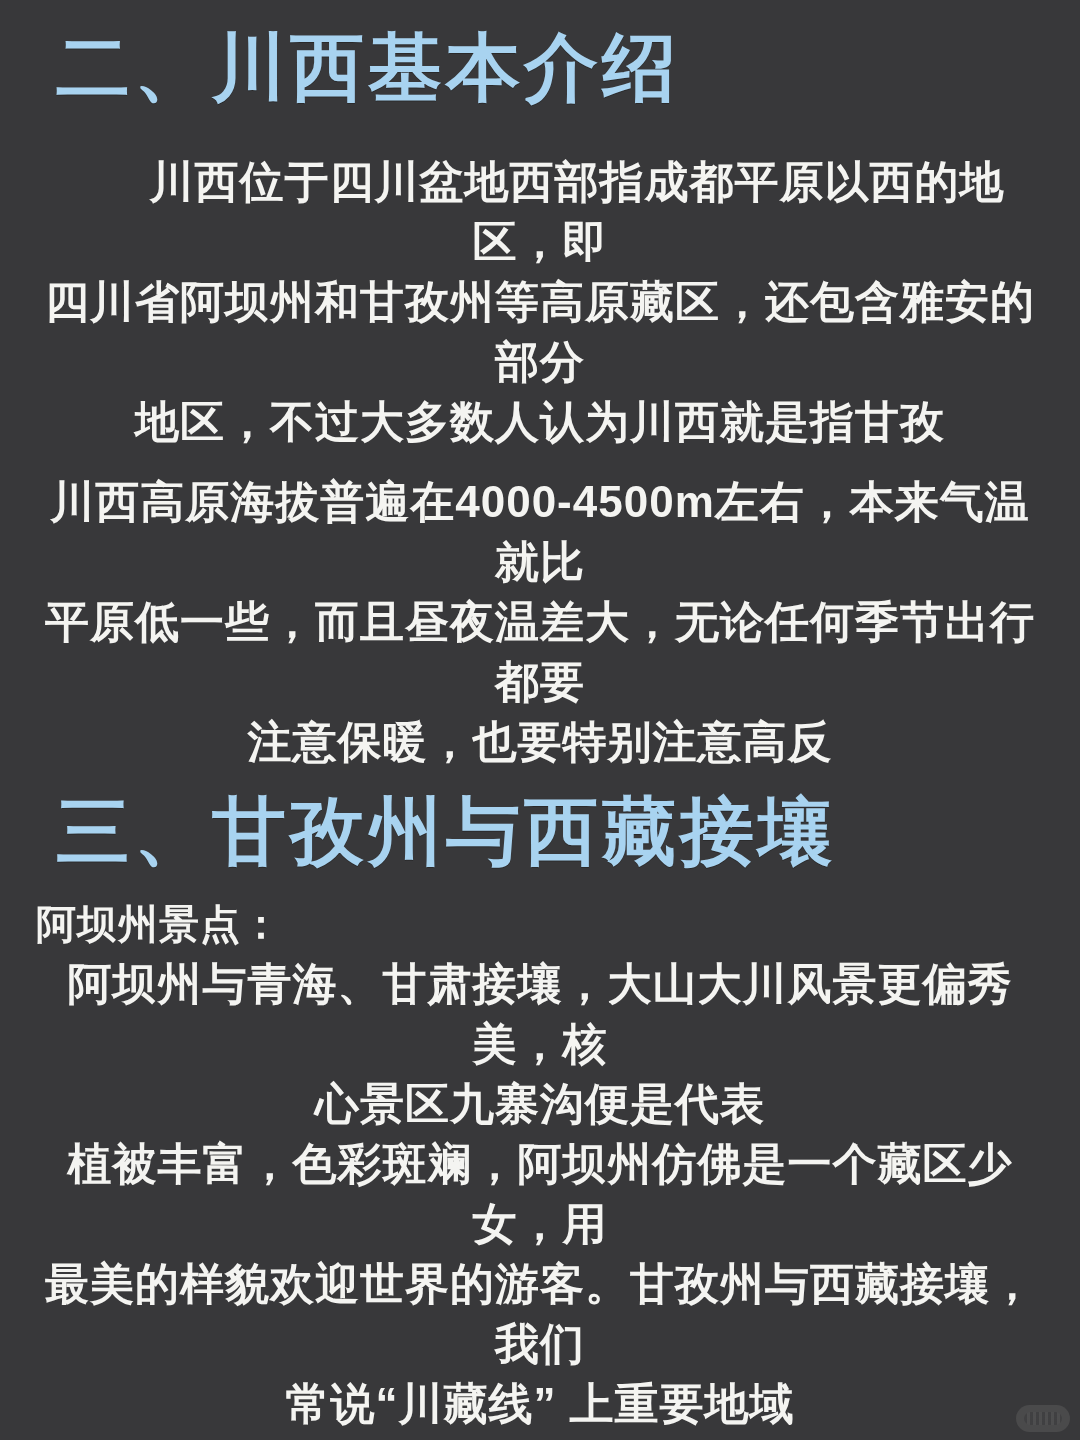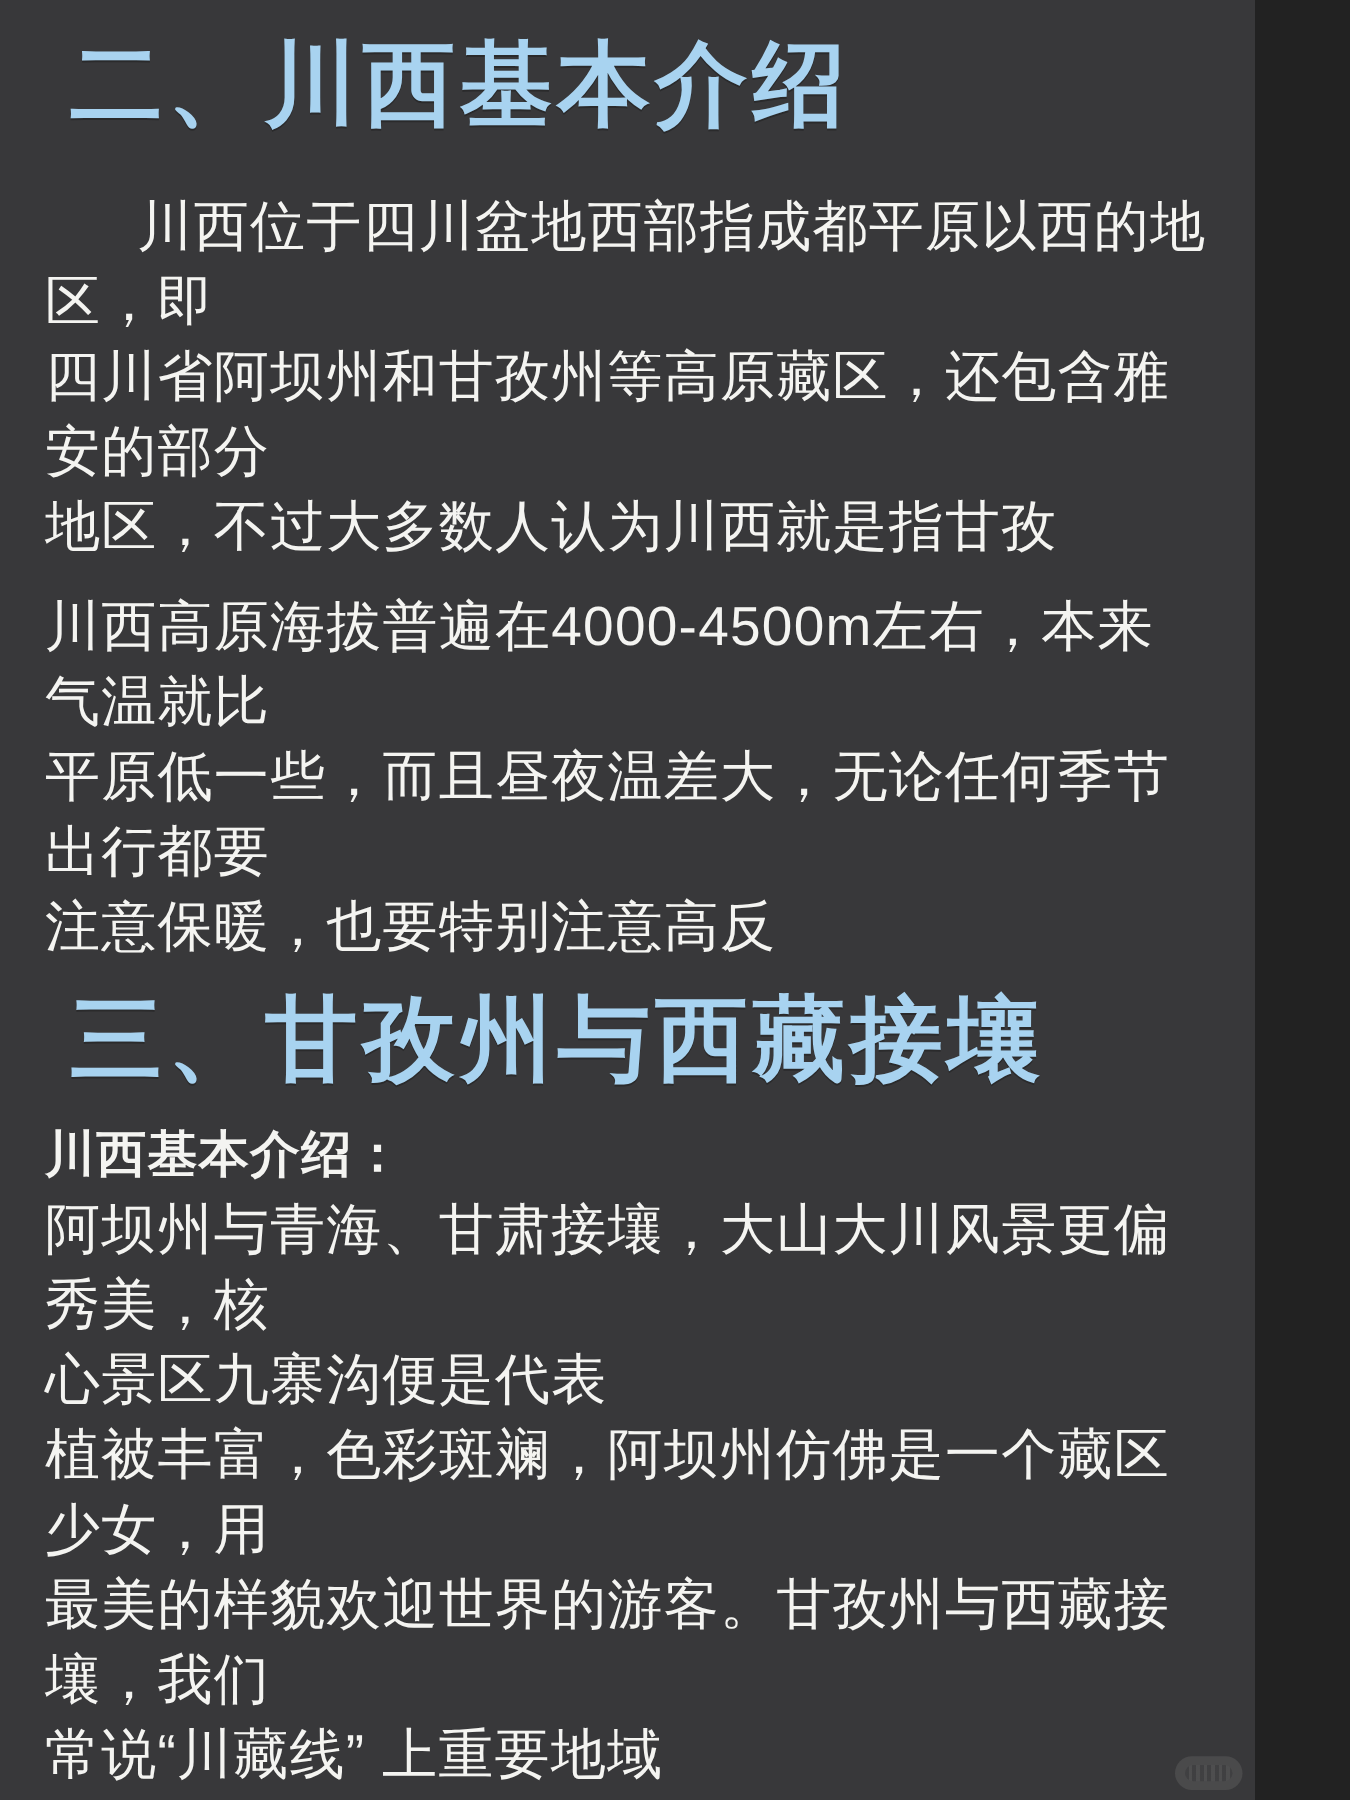--- a/index.html
+++ b/index.html
@@ -1,19 +1,19 @@
 <!DOCTYPE html>
 <html style="--bg: #38383a; --accent: #a8d3f0; --body_text: #f4f4f1; --watermark: #4c4c4d;"><head>
 <meta charset="utf-8">
 <style>
   * { margin: 0; padding: 0; box-sizing: border-box; }
   html, body { background: #222; }
   .canvas {
     position: relative;
-    width: 1004px;
+    width: 1080px;
     height: 1440px;
     background: var(--bg, #38383a);
     padding: 0 36px;
     overflow: hidden;
     font-family: "Liberation Sans", "DejaVu Sans", sans-serif;
   }
   .heading {
     margin-top: 28px;
     margin-left: 20px;
     font-size: 74px;
@@ -21,24 +21,25 @@
     font-weight: 900;
     letter-spacing: 4px;
     color: var(--accent, #a8d3f0);
     text-shadow: 0 1px 0 rgba(0,0,0,0.25);
   }
   .heading.h2 { margin-top: 20px; }
   .body-text {
     margin-top: 44px;
     font-size: 44px;
     line-height: 60px;
-    font-weight: 400;
+    font-weight: 700;
     letter-spacing: 1px;
     color: var(--body_text, #f4f4f1);
     white-space: pre-line;
+    text-align: center;
   }
   .indent { text-indent: 74px; }
   .p2 { margin-top: 20px; }
   .label {
     margin-top: 26px;
     font-size: 40px;
     line-height: 52px;
     font-weight: 800;
     letter-spacing: 1px;
     color: var(--body_text, #f4f4f1);
@@ -88,21 +89,21 @@
   <p class="body-text indent">川西位于四川盆地西部指成都平原以西的地区，即
 四川省阿坝州和甘孜州等高原藏区，还包含雅安的部分
 地区，不过大多数人认为川西就是指甘孜</p>
 
   <p class="body-text p2">川西高原海拔普遍在4000-4500m左右，本来气温就比
 平原低一些，而且昼夜温差大，无论任何季节出行都要
 注意保暖，也要特别注意高反</p>
 
   <h1 class="heading h2">三、甘孜州与西藏接壤</h1>
 
-  <div class="label">川西基本介绍：</div>
+  <div class="label">阿坝州景点：</div>
 
 
   <p class="body-text desc">阿坝州与青海、甘肃接壤，大山大川风景更偏秀美，核
 心景区九寨沟便是代表
 植被丰富，色彩斑斓，阿坝州仿佛是一个藏区少女，用
 最美的样貌欢迎世界的游客。甘孜州与西藏接壤，我们
 常说“川藏线” 上重要地域</p>
 
   <div class="watermark">
     <span class="wm-inner"></span>

